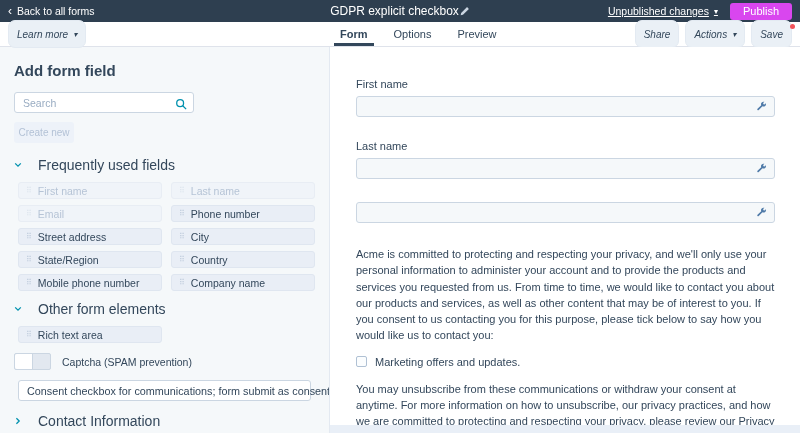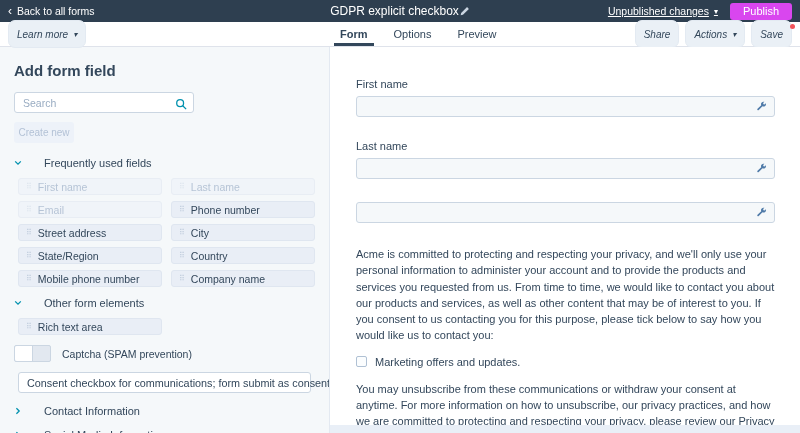--- a/index.html
+++ b/index.html
@@ -46,21 +46,21 @@
   .search-row { display:flex; gap:9px; margin-bottom:14px;flex-direction:column; }
   .search-box { position:relative; width:180px; }
   .search-box input { width:100%; height:21px; border:1px solid #cbd6e2; border-radius:3px;
     padding:0 24px 0 8px; font-size:10.5px; color:#33475b; background:#fff; outline:none;
     font-family:inherit; }
   .search-box input::placeholder { color:#99acc2; }
   .search-icon { position:absolute; right:7px; top:4px; }
   .create-btn { background:#edf2f9; color:#b3c2d6; border:none; border-radius:3px;
     font-size:10px; width:60px; height:21px; cursor:default; font-family:inherit; }
 
-  .sec-header { display:flex; align-items:center; gap:22px; font-size:11px; color:#33475b;
+  .sec-header { display:flex; align-items:center; gap:16px; font-size:14px; color:#33475b;
     margin:4px 0 9px; cursor:pointer; }
   .sec-header svg { display:block; }
   .sec-header.collapsed { margin:12px 0 2px; }
 
   .chips-grid { display:grid; grid-template-columns:144px 144px; gap:6px 9px; margin:0 0 10px 4px; }
   .chip { height:17px; display:flex; align-items:center; gap:6px; padding:0 7px;
     background:#e9eef6; border:1px solid #dfe6f0; border-radius:3px; font-size:10.5px;
     color:#33475b; cursor:grab; white-space:nowrap; overflow:hidden; }
   .chip .handle { font-size:8px; color:#bfccdc; line-height:1; }
   .chip.disabled { background:#f0f4f9; border-color:#e8edf4; color:#b6c4d6; cursor:default; }

